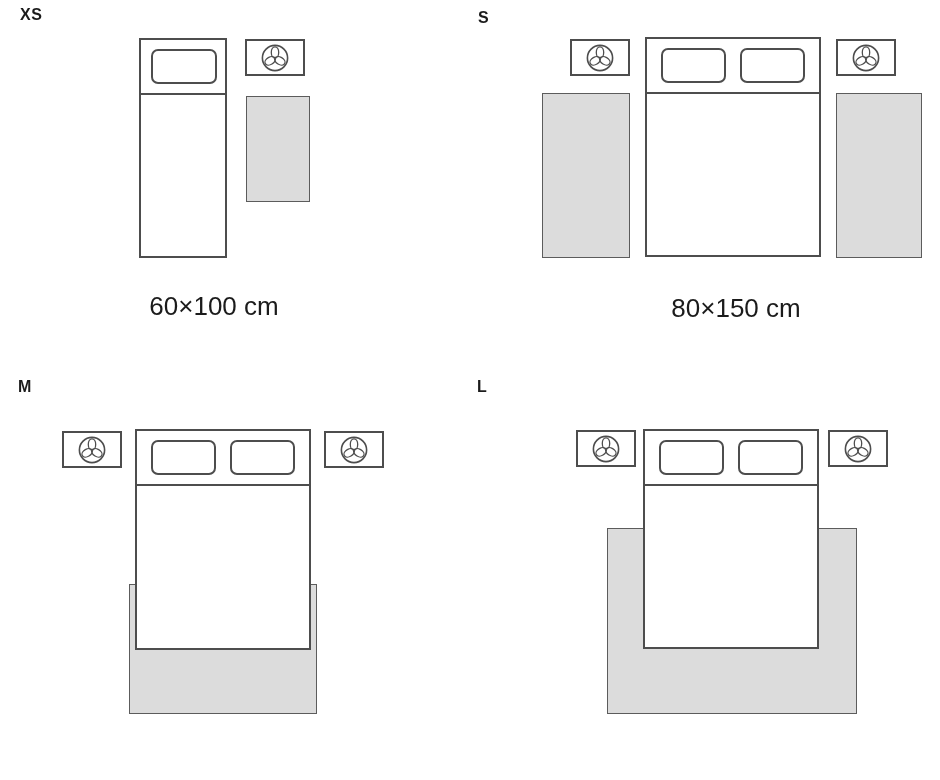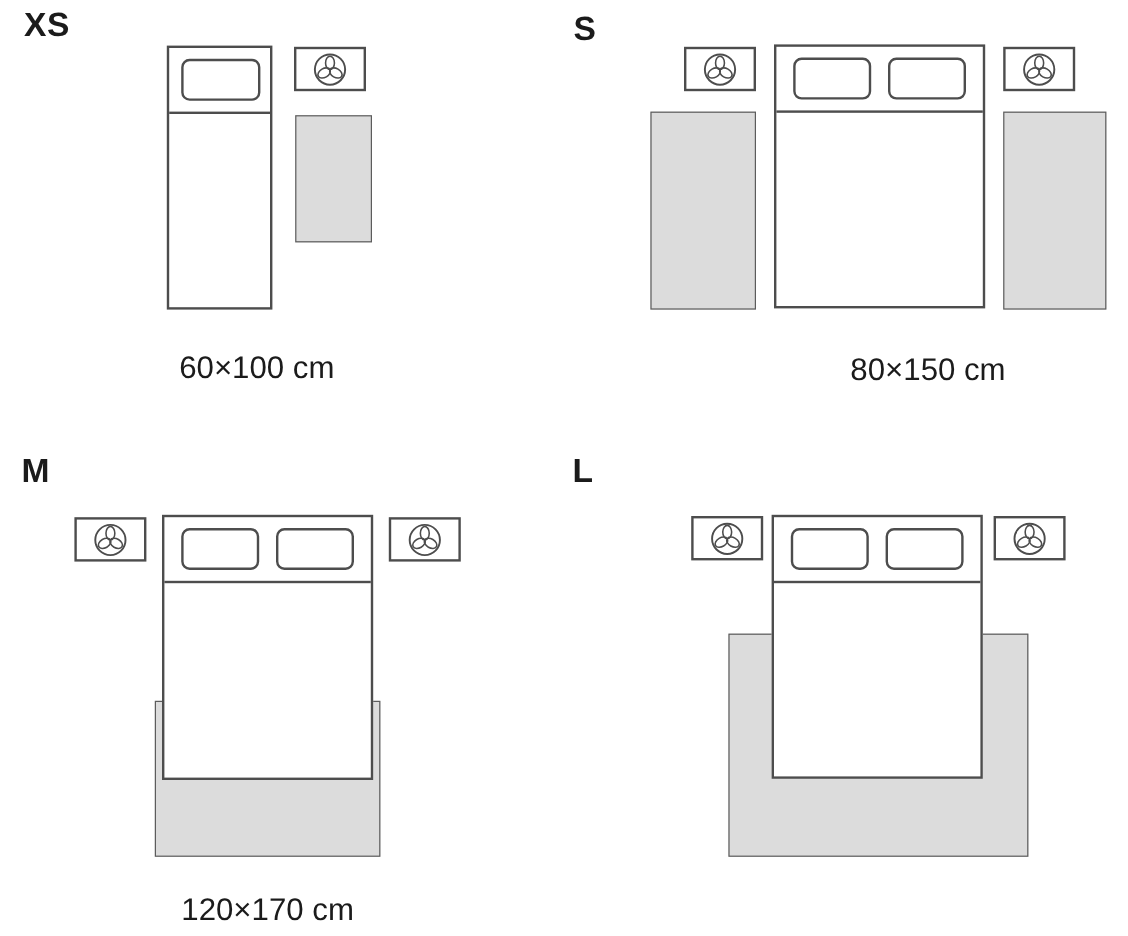--- a/index.html
+++ b/index.html
@@ -17,21 +17,21 @@
     font-family:"Liberation Sans",sans-serif;
     overflow:hidden;
   }
   .quadrant{position:absolute;}
   .q-xs{left:0;top:0;width:470px;height:360px;}
   .q-s{left:470px;top:0;width:470px;height:360px;}
   .q-m{left:0;top:360px;width:470px;height:420px;}
   .q-l{left:470px;top:360px;width:470px;height:420px;}
 
   .q-letter{
-    position:absolute;font-size:28px;font-weight:700;
+    position:absolute;font-size:16px;font-weight:700;
     color:var(--text);letter-spacing:.5px;line-height:1.1;
   }
   .size-label{
     position:absolute;width:240px;text-align:center;
     font-size:26px;color:var(--text);line-height:1.15;
   }
 
   .bed{
     position:absolute;background:#fff;
     border:2px solid var(--outline);z-index:2;
@@ -67,21 +67,21 @@
   .q-xs .rug{left:246px;top:96px;width:64px;height:106px;}
   .q-xs .size-label{left:94px;top:292px;}
 
   
   .q-s .q-letter{left:8px;top:9px;}
   .q-s .n1{left:100px;top:39px;}
   .q-s .bed{left:175px;top:37px;width:176px;height:220px;}
   .q-s .n2{left:366px;top:39px;}
   .q-s .r1{left:72px;top:93px;width:88px;height:165px;}
   .q-s .r2{left:366px;top:93px;width:86px;height:165px;}
-  .q-s .size-label{left:128px;top:294px;text-align:right;}
+  .q-s .size-label{left:146px;top:294px;}
 
   
   .q-m .q-letter{left:18px;top:18px;}
   .q-m .n1{left:62px;top:71px;}
   .q-m .bed{left:135px;top:69px;width:176px;height:221px;}
   .q-m .n2{left:324px;top:71px;}
   .q-m .rug{left:129px;top:224px;width:188px;height:130px;}
   .q-m .size-label{left:103px;top:384px;}
 
   
@@ -173,21 +173,20 @@
     <div class="nightstand n2">
       <svg class="lamp" width="30" height="30" viewBox="0 0 30 30">
         <circle cx="15" cy="15" r="12.6" fill="none" stroke="#4d4d4d" stroke-width="1.6"></circle>
         <g fill="none" stroke="#4d4d4d" stroke-width="1.3">
           <ellipse cx="15" cy="9.4" rx="3.7" ry="5.6"></ellipse>
           <ellipse cx="15" cy="9.4" rx="3.7" ry="5.6" transform="rotate(120 15 15)"></ellipse>
           <ellipse cx="15" cy="9.4" rx="3.7" ry="5.6" transform="rotate(240 15 15)"></ellipse>
         </g>
       </svg>
     </div>
-    <div class="size-label">120×170 cm</div>
   </section>
 
   <section class="quadrant q-l">
     <div class="q-letter">L</div>
     <div class="rug"></div>
     <div class="nightstand n1">
       <svg class="lamp" width="30" height="30" viewBox="0 0 30 30">
         <circle cx="15" cy="15" r="12.6" fill="none" stroke="#4d4d4d" stroke-width="1.6"></circle>
         <g fill="none" stroke="#4d4d4d" stroke-width="1.3">
           <ellipse cx="15" cy="9.4" rx="3.7" ry="5.6"></ellipse>

